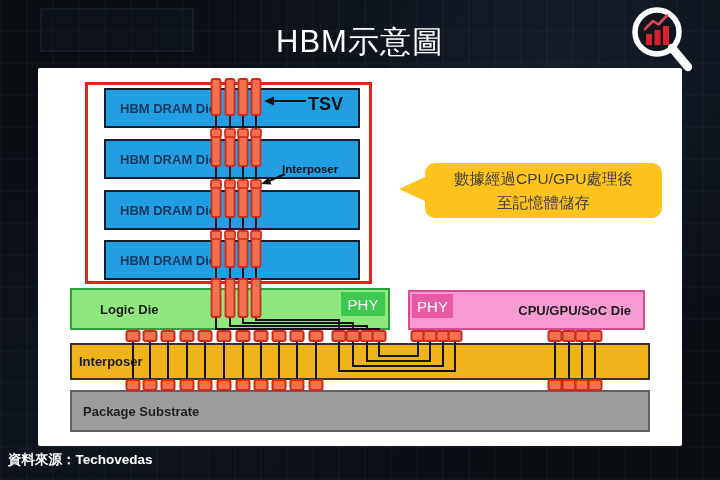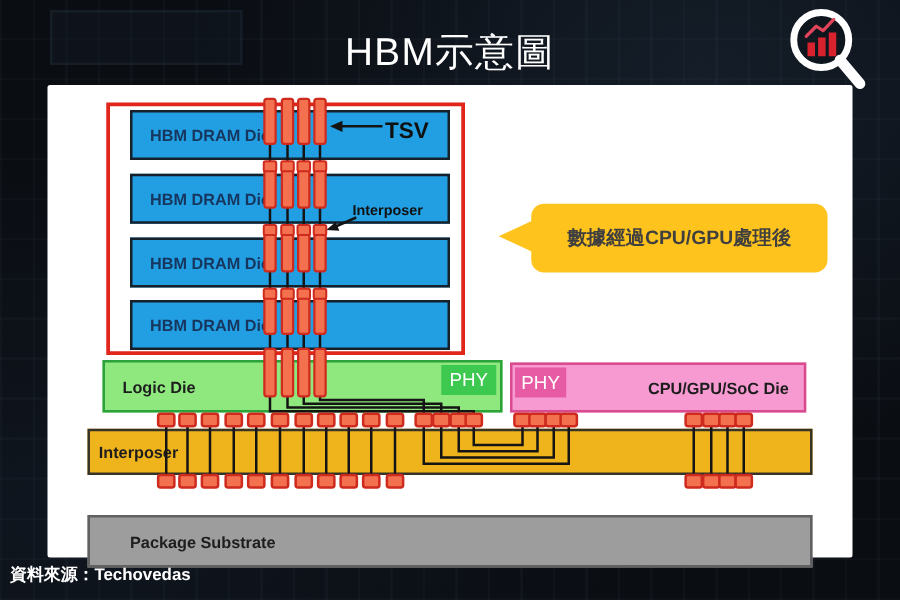--- a/index.html
+++ b/index.html
@@ -23,39 +23,39 @@
   .logo{position:absolute;left:626px;top:3px;width:72px;height:74px;z-index:3;}
   .panel{position:absolute;left:38px;top:68px;width:644px;height:378px;background:var(--panel);
     border-radius:2px;z-index:2;}
   .block{position:absolute;box-sizing:border-box;display:flex;align-items:center;font-weight:bold;}
   .redbox{position:absolute;left:47px;top:14px;width:287px;height:202px;
     border:3px solid var(--red-outline);z-index:1;box-sizing:border-box;}
   .die{left:66px;width:256px;height:40px;background:var(--blue-die);
     border:2px solid var(--die-border);color:var(--die-label);font-size:13px;
     padding-left:14px;z-index:2;}
   .die0{top:20px}.die1{top:71px}.die2{top:122px}.die3{top:172px}
-  .logic{left:44px;top:220px;width:320px;height:42px;background:var(--logic-green);
-    border:2px solid var(--logic-border);color:var(--block-label);font-size:13px;padding-left:14px;z-index:2;}
+  .logic{left:32px;top:220px;width:320px;height:42px;background:var(--logic-green);
+    border:2px solid var(--logic-border);color:var(--block-label);font-size:13px;padding-left:28px;z-index:2;}
   .soc{left:370px;top:222px;width:237px;height:40px;background:var(--pink-die);
     border:2px solid var(--pink-border);color:var(--block-label);font-size:13px;
     justify-content:flex-end;padding-right:12px;z-index:2;}
   .phy{position:absolute;display:flex;align-items:center;justify-content:center;
     color:#ffffff;font-weight:normal;font-size:15px;}
   .phy-green{right:3px;top:2px;width:44px;height:24px;background:var(--phy-green);}
   .phy-pink{left:2px;top:2px;width:41px;height:24px;background:var(--phy-pink);}
   .interposer{left:32px;top:275px;width:580px;height:37px;background:var(--interposer);
     border:2px solid var(--interposer-border);color:var(--block-label);font-size:13px;padding-left:7px;z-index:2;}
   .substrate{left:32px;top:322px;width:580px;height:42px;background:var(--substrate);
-    border:2px solid var(--substrate-border);color:var(--block-label);font-size:13px;padding-left:32px;z-index:2;margin-top:22px;}
+    border:2px solid var(--substrate-border);color:var(--block-label);font-size:13px;padding-left:11px;z-index:2;}
   .small-label{position:absolute;font-weight:bold;color:#101010;z-index:6;}
   .tsv-lab{left:270px;top:26px;font-size:18px;}
   .mb-lab{left:244px;top:95px;font-size:11.5px;}
   .callout{position:absolute;left:387px;top:95px;width:237px;height:55px;background:var(--callout);
     border-radius:10px;display:flex;flex-direction:column;align-items:center;justify-content:center;
-    z-index:4;color:var(--callout-text);font-weight:bold;font-size:15.5px;line-height:1.5;text-align:center;}
+    z-index:4;color:var(--callout-text);font-weight:normal;font-size:15.5px;line-height:1.5;text-align:center;}
   .callout::before{content:"";position:absolute;left:-26px;top:13px;width:0;height:0;
     border-top:13px solid transparent;border-bottom:13px solid transparent;
     border-right:28px solid var(--callout);}
   .overlay{position:absolute;left:0;top:0;width:644px;height:378px;z-index:5;pointer-events:none;}
   .source{position:absolute;left:8px;top:451px;color:var(--title-text);font-size:13.5px;
     font-weight:600;z-index:2;}
 </style>
 </head>
 <body>
 
@@ -106,20 +106,21 @@
   <div class="block interposer">
     <span>Interposer</span>
   </div>
 
   <div class="block substrate">
     <span>Package Substrate</span>
   </div>
 
   <div class="callout">
     <span>數據經過CPU/GPU處理後</span>
+    <span>至記憶體儲存</span>
   </div>
 
   <div class="overlay"><svg width="644" height="378" viewBox="0 0 644 378">
         <path d="M218,15 V252 H301 V268" fill="none" stroke="#141414" stroke-width="2"></path>
         <path d="M205,15 V255 H315 V268" fill="none" stroke="#141414" stroke-width="2"></path>
         <path d="M192,15 V258 H329 V268" fill="none" stroke="#141414" stroke-width="2"></path>
         <path d="M178,15 V261 H341 V268" fill="none" stroke="#141414" stroke-width="2"></path>
         <path d="M301,268 V303 H417 V268" fill="none" stroke="#141414" stroke-width="2"></path>
         <path d="M315,268 V298 H405 V268" fill="none" stroke="#141414" stroke-width="2"></path>
         <path d="M329,268 V293 H392 V268" fill="none" stroke="#141414" stroke-width="2"></path>

